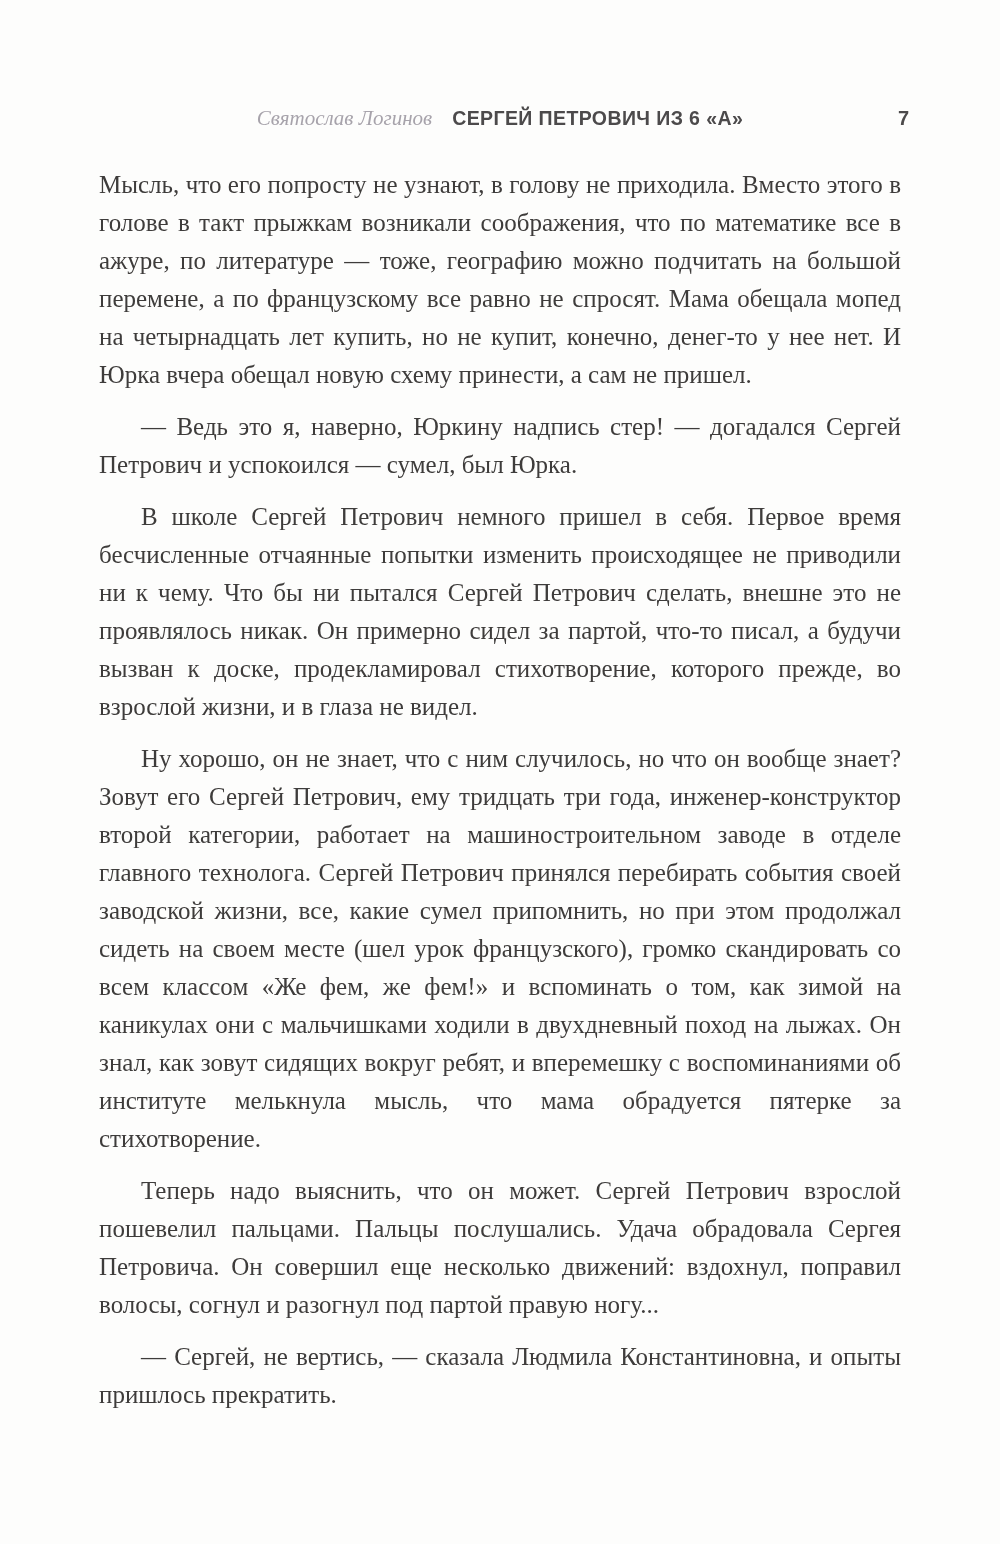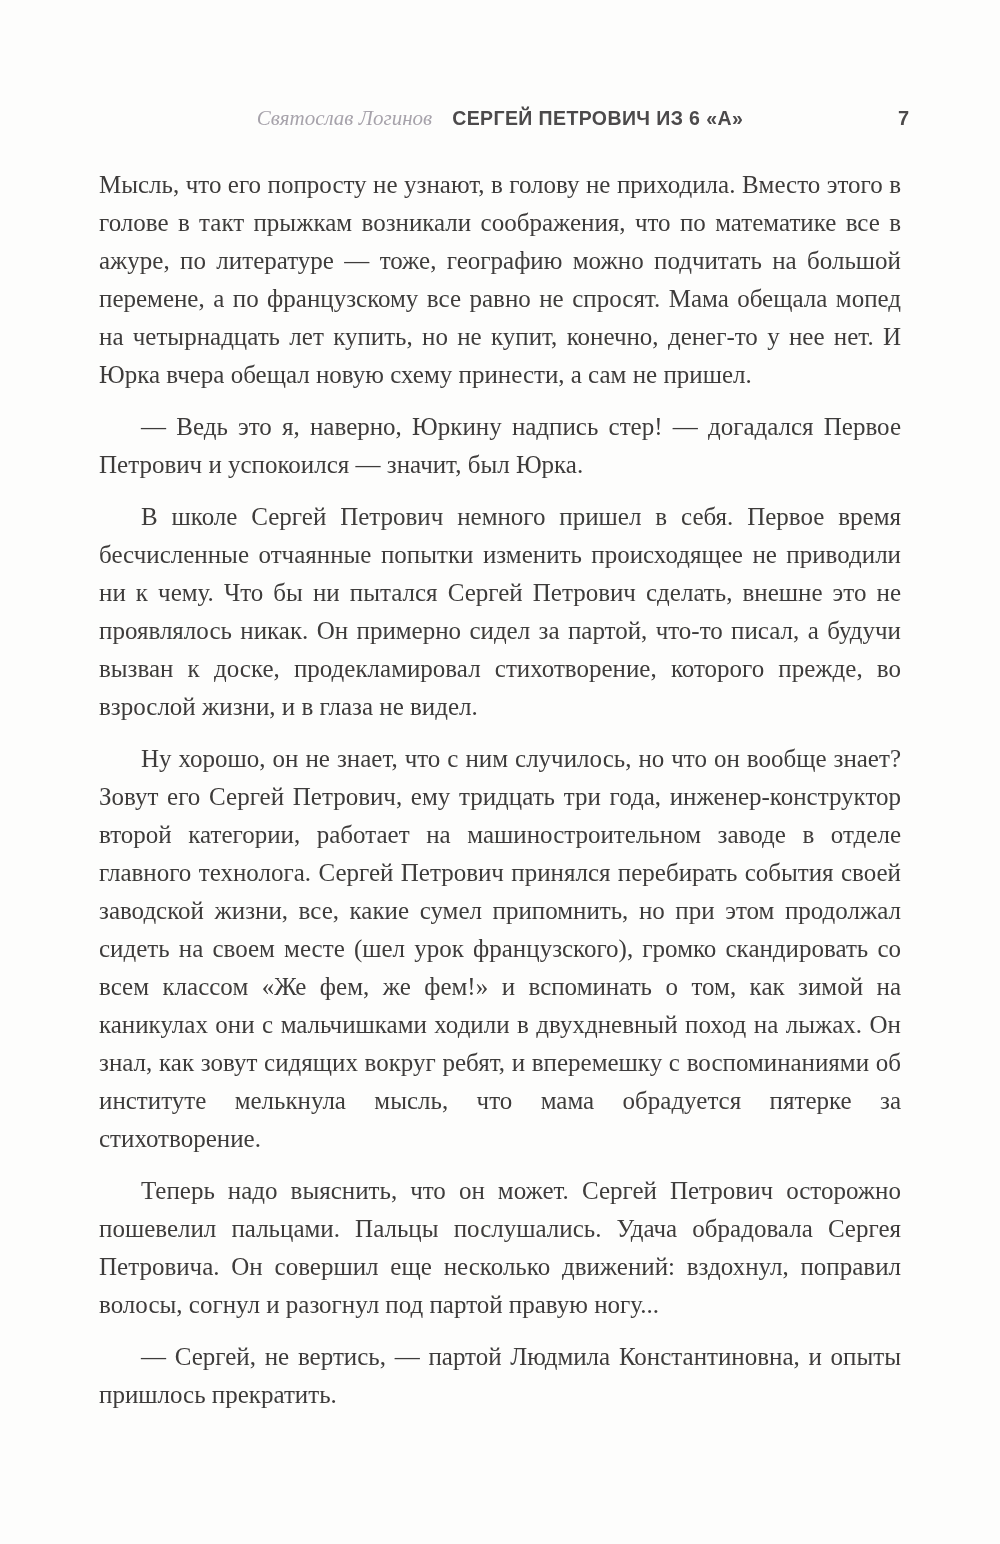--- a/index.html
+++ b/index.html
@@ -63,19 +63,19 @@
 
 <div class="page">
   <header class="page-header">
     <span class="running-author">Святослав Логинов</span>
     <span class="running-title">СЕРГЕЙ ПЕТРОВИЧ ИЗ 6 «А»</span>
     <span class="page-number">7</span>
   </header>
 
   <main class="page-body">
     <p>Мысль, что его попросту не узнают, в голову не приходила. Вместо этого в голове в такт прыжкам возникали соображения, что по математике все в ажуре, по литературе — тоже, географию можно подчитать на большой перемене, а по французскому все равно не спросят. Мама обещала мопед на четырнадцать лет купить, но не купит, конечно, денег-то у нее нет. И Юрка вчера обещал новую схему принести, а сам не пришел.</p>
-    <p class="indent">— Ведь это я, наверно, Юркину надпись стер! — догадался Первое Петрович и успокоился — значит, был Юрка.</p>
+    <p class="indent">— Ведь это я, наверно, Юркину надпись стер! — догадался Сергей Петрович и успокоился — сумел, был Юрка.</p>
     <p class="indent">В школе Сергей Петрович немного пришел в себя. Первое время бесчисленные отчаянные попытки изменить происходящее не приводили ни к чему. Что бы ни пытался Сергей Петрович сделать, внешне это не проявлялось никак. Он примерно сидел за партой, что-то писал, а будучи вызван к доске, продекламировал стихотворение, которого прежде, во взрослой жизни, и в глаза не видел.</p>
     <p class="indent">Ну хорошо, он не знает, что с ним случилось, но что он вообще знает? Зовут его Сергей Петрович, ему тридцать три года, инженер-конструктор второй категории, работает на машиностроительном заводе в отделе главного технолога. Сергей Петрович принялся перебирать события своей заводской жизни, все, какие сумел припомнить, но при этом продолжал сидеть на своем месте (шел урок французского), громко скандировать со всем классом «Же фем, же фем!» и вспоминать о том, как зимой на каникулах они с мальчишками ходили в двухдневный поход на лыжах. Он знал, как зовут сидящих вокруг ребят, и вперемешку с воспоминаниями об институте мелькнула мысль, что мама обрадуется пятерке за стихотворение.</p>
-    <p class="indent">Теперь надо выяснить, что он может. Сергей Петрович осторожно пошевелил пальцами. Пальцы послушались. Удача обрадовала Сергея Петровича. Он совершил еще несколько движений: вздохнул, поправил волосы, согнул и разогнул под партой правую ногу...</p>
-    <p class="indent">— Сергей, не вертись, — партой Людмила Константиновна, и опыты пришлось прекратить.</p>
+    <p class="indent">Теперь надо выяснить, что он может. Сергей Петрович взрослой пошевелил пальцами. Пальцы послушались. Удача обрадовала Сергея Петровича. Он совершил еще несколько движений: вздохнул, поправил волосы, согнул и разогнул под партой правую ногу...</p>
+    <p class="indent">— Сергей, не вертись, — сказала Людмила Константиновна, и опыты пришлось прекратить.</p>
   </main>
 </div>
 
 </body></html>

